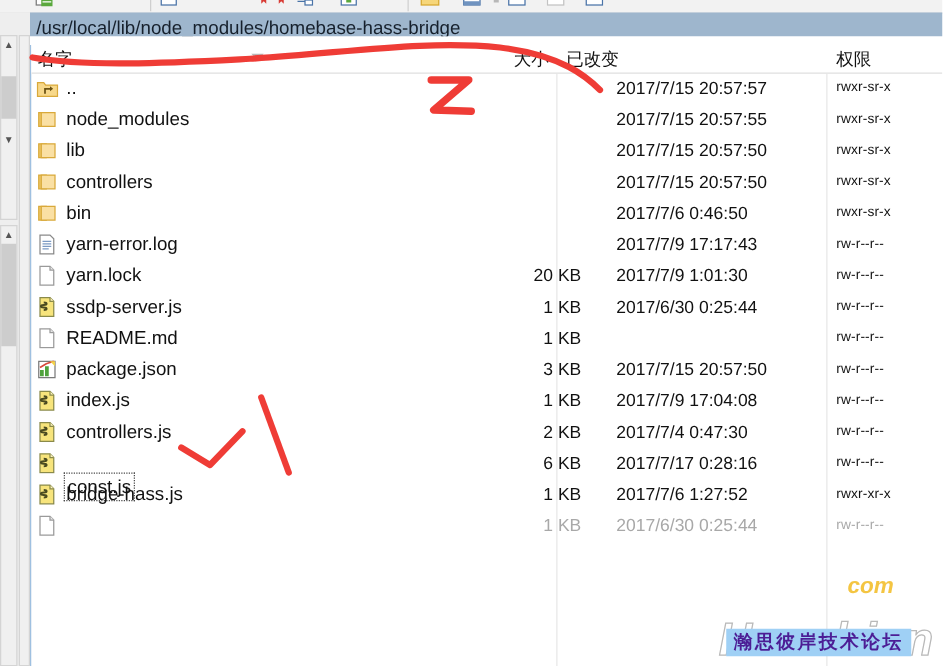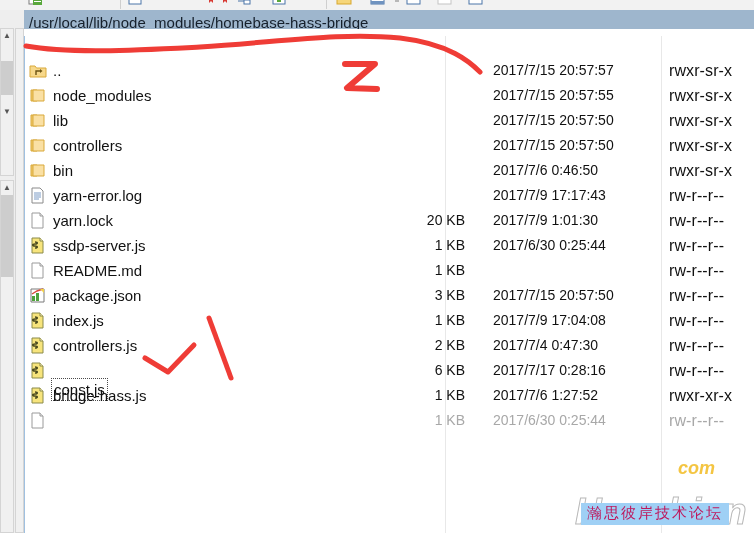--- a/index.html
+++ b/index.html
@@ -49,39 +49,39 @@
 
   .rows{position:absolute;left:0;top:22px;width:729px;}
   .row{position:relative;height:25px;}
   .nm{position:absolute;left:28px;top:0;height:25px;line-height:25px;font-size:15px;color:#111;white-space:nowrap;}
   .nm.dim{color:#a8a8a8;}
   .nm.focus{border:1px dotted #4a4a4a;padding:0 2px;left:26px;height:21px;line-height:21px;top:20px;}
   .sz{position:absolute;left:330px;width:110px;text-align:right;top:0;height:25px;line-height:25px;font-size:14px;color:#111;}
   .sz.dim{color:#a8a8a8;}
   .dt{position:absolute;left:468px;top:0;height:25px;line-height:25px;font-size:14px;color:#111;white-space:nowrap;}
   .dt.dim{color:#a8a8a8;}
-  .pm{position:absolute;left:644px;top:0;height:25px;line-height:25px;font-size:16px;color:#111;white-space:nowrap;letter-spacing:.1px;}
+  .pm{position:absolute;left:644px;top:0;height:25px;line-height:25px;font-size:11px;color:#111;white-space:nowrap;letter-spacing:.1px;}
   .pm.dim{color:#a8a8a8;}
 
   
   .ic{position:absolute;left:4px;top:4px;width:18px;height:17px;}
   .ic svg{display:block;}
 
   
   .ann{position:absolute;left:0;top:0;width:754px;height:533px;pointer-events:none;}
 
   
   .wm{position:absolute;left:575px;top:462px;width:175px;height:66px;}
   .wm-main{position:absolute;left:0;top:0;font-size:37px;font-style:italic;font-weight:bold;
            color:#ffffff;letter-spacing:1px;
            -webkit-text-stroke:1px #b9b9b9;text-shadow:0 0 0 #ccc;margin-top:29px;}
   .wm-com{position:absolute;left:103px;top:-4px;font-size:18px;font-style:italic;font-weight:bold;
           color:#f4c542;letter-spacing:0px;}
-  .wm-sub{position:absolute;left:6px;top:41px;background:#9fd0f5;color:#be185d;
-          font-size:15px;padding:1px 6px 2px 6px;letter-spacing:2px;white-space:nowrap;}
+  .wm-sub{position:absolute;left:6px;top:41px;background:#9fd0f5;color:#4c1d95;
+          font-size:15px;padding:1px 6px 2px 6px;letter-spacing:2px;white-space:nowrap;font-weight:bold;}
 </style>
 </head>
 <body>
 
 <div class="app">
 
   <div class="toolbar-strip">
     <div class="tb-ico" style="left:28px;">
       <svg width="16" height="14" viewBox="0 0 16 14">
           <rect x="1" y="3" width="11" height="9" fill="#fff" stroke="#7a7a7a"></rect>
@@ -165,20 +165,27 @@
     <div class="sbar2" style="left:15px;top:18px;height:505px;"></div>
   </div>
 
   <div class="pathbar">/usr/local/lib/node_modules/homebase-hass-bridge</div>
 
   <div class="panel">
 
     <div class="colline" style="left:420px;"></div>
     <div class="colline" style="left:636px;"></div>
 
+    <div class="header">
+      <div class="hcell" style="left:5px;">名字</div>
+      <div class="sortmark" style="left:176px;"></div>
+      <div class="hcell" style="left:386px;">大小</div>
+      <div class="hcell" style="left:428px;">已改变</div>
+      <div class="hcell" style="left:644px;">权限</div>
+    </div>
 
     <div class="rows" id="rows">
         <div class="row">
           <div class="ic">
             <svg width="18" height="17" viewBox="0 0 18 17">
               <path d="M1 4 h5 l1.5 2 H17 v9 H1 z" fill="#f7d88a" stroke="#d9a93a"></path>
               <path d="M7 13 v-4 h4" stroke="#6b5213" fill="none" stroke-width="1.4"></path>
               <path d="M11 7 l2.5 2 -2.5 2 z" fill="#6b5213"></path>
             </svg>
           </div>

